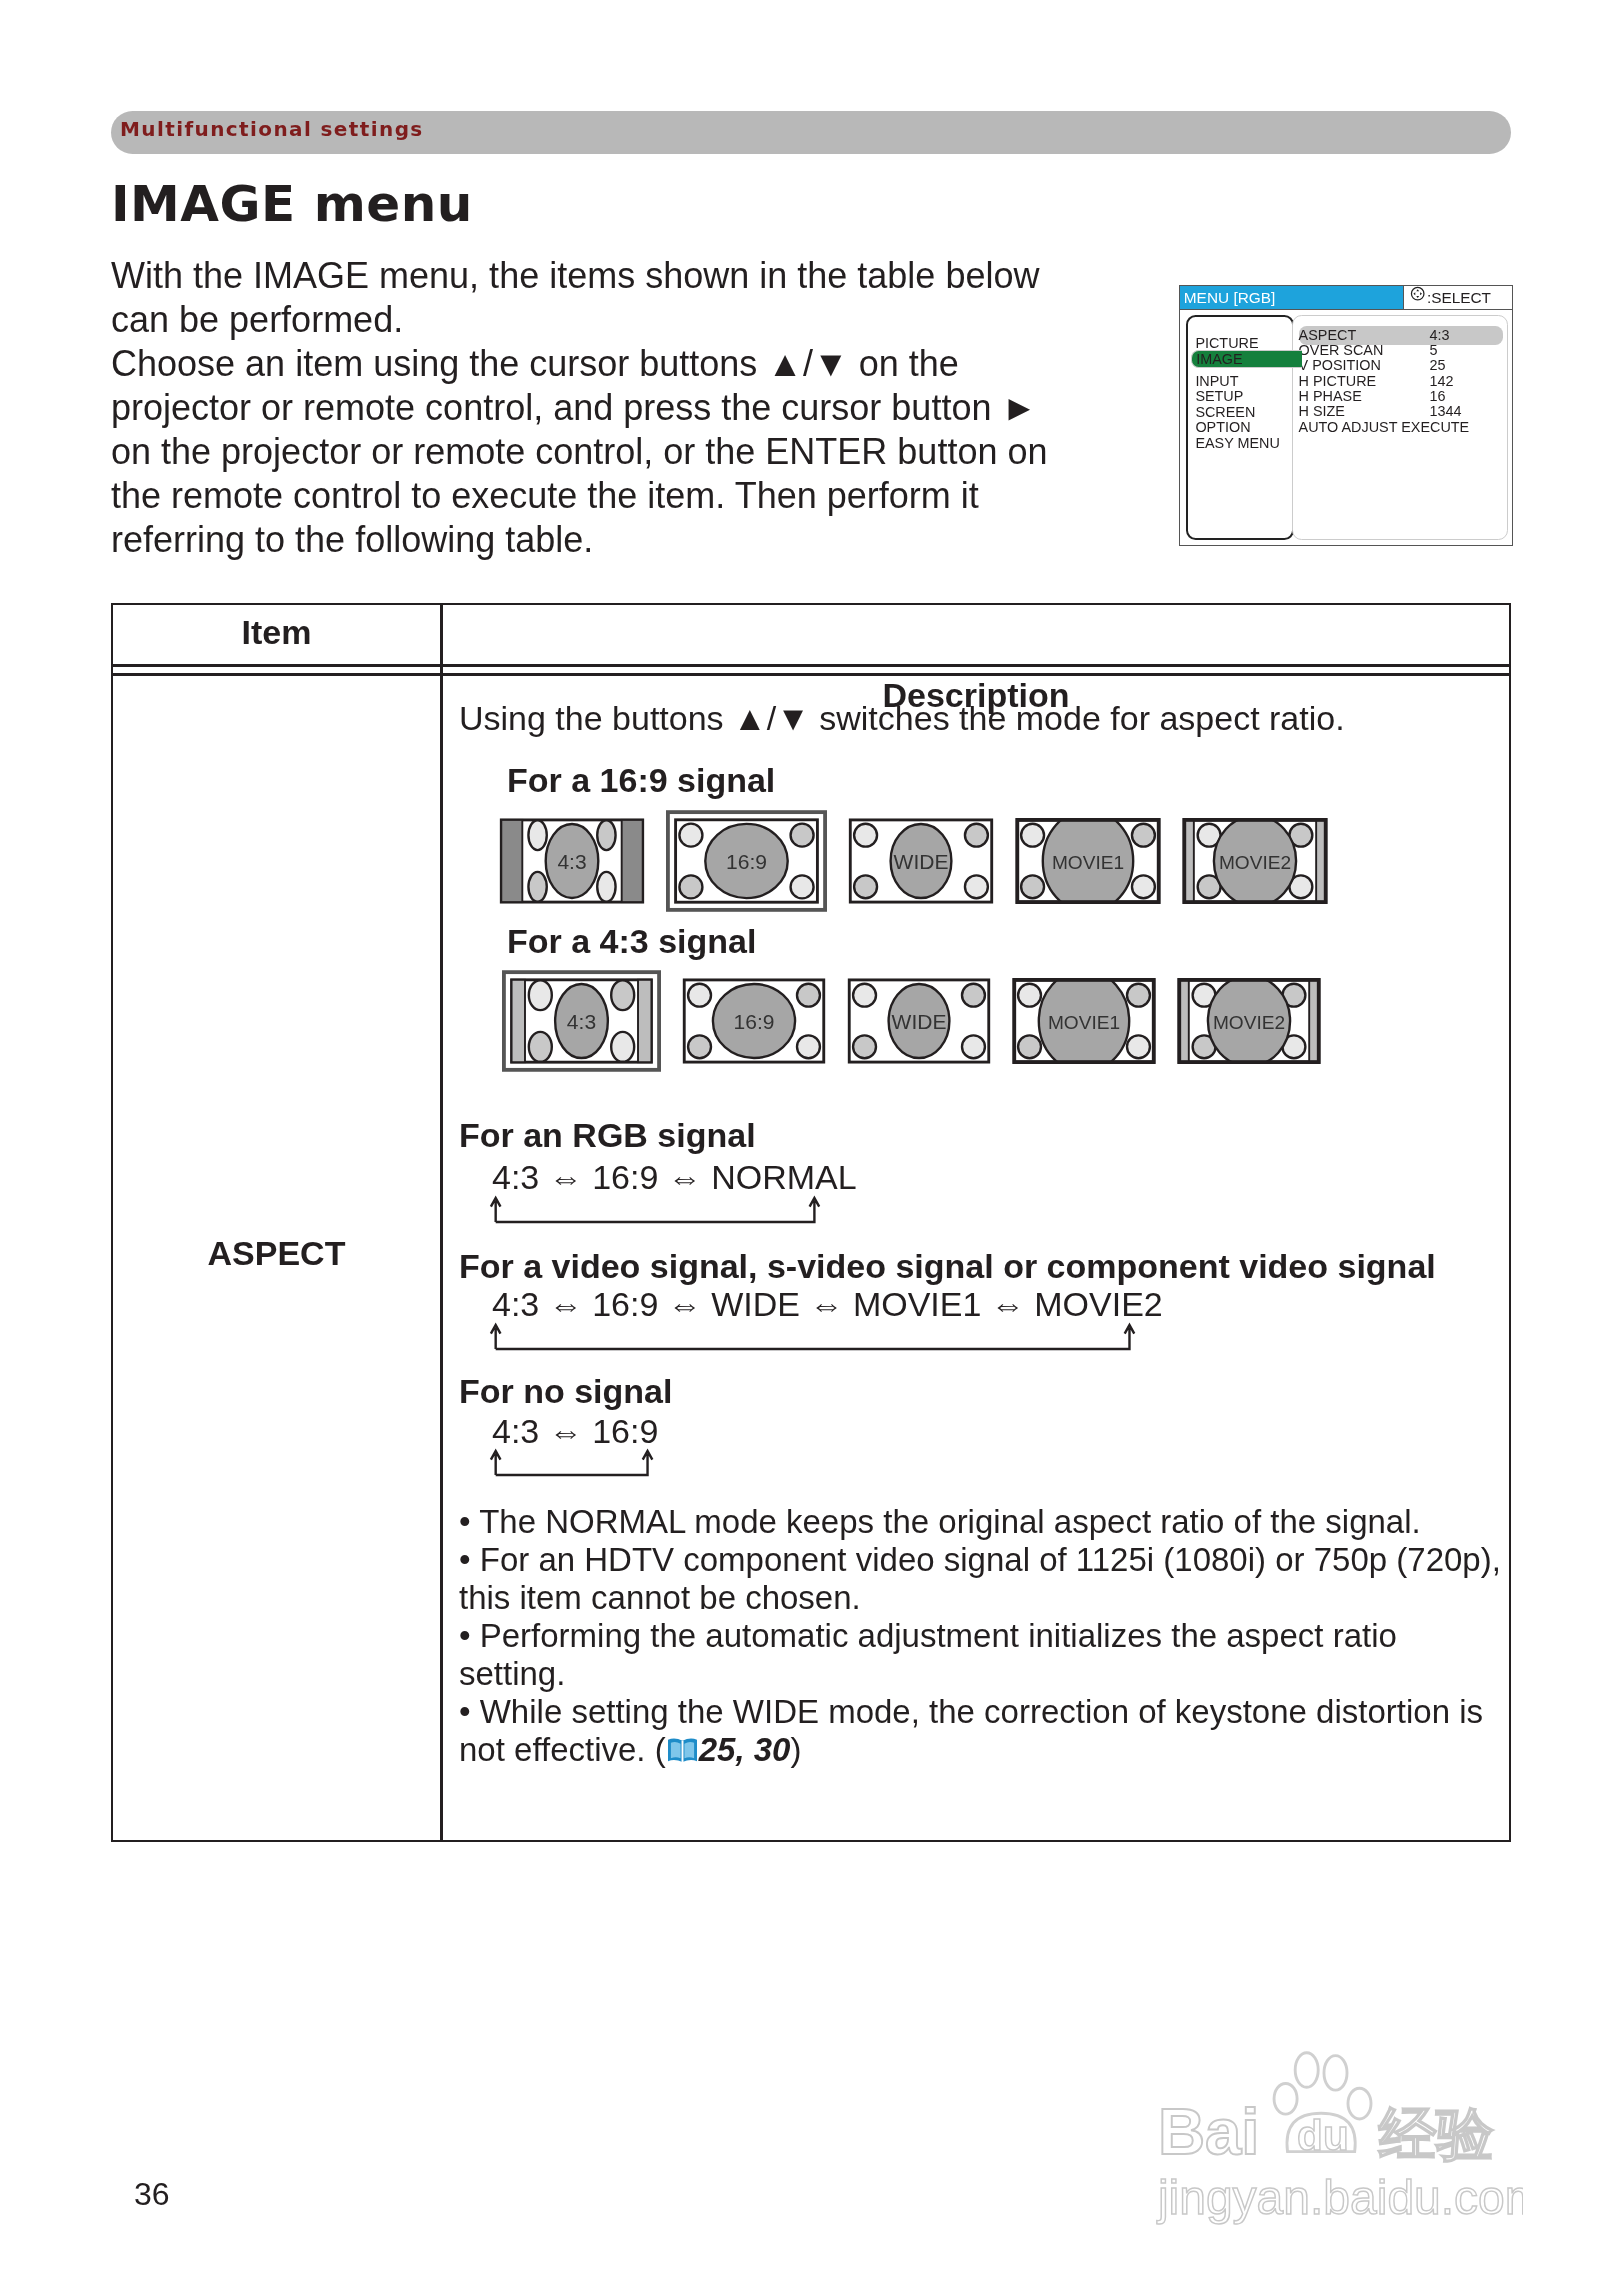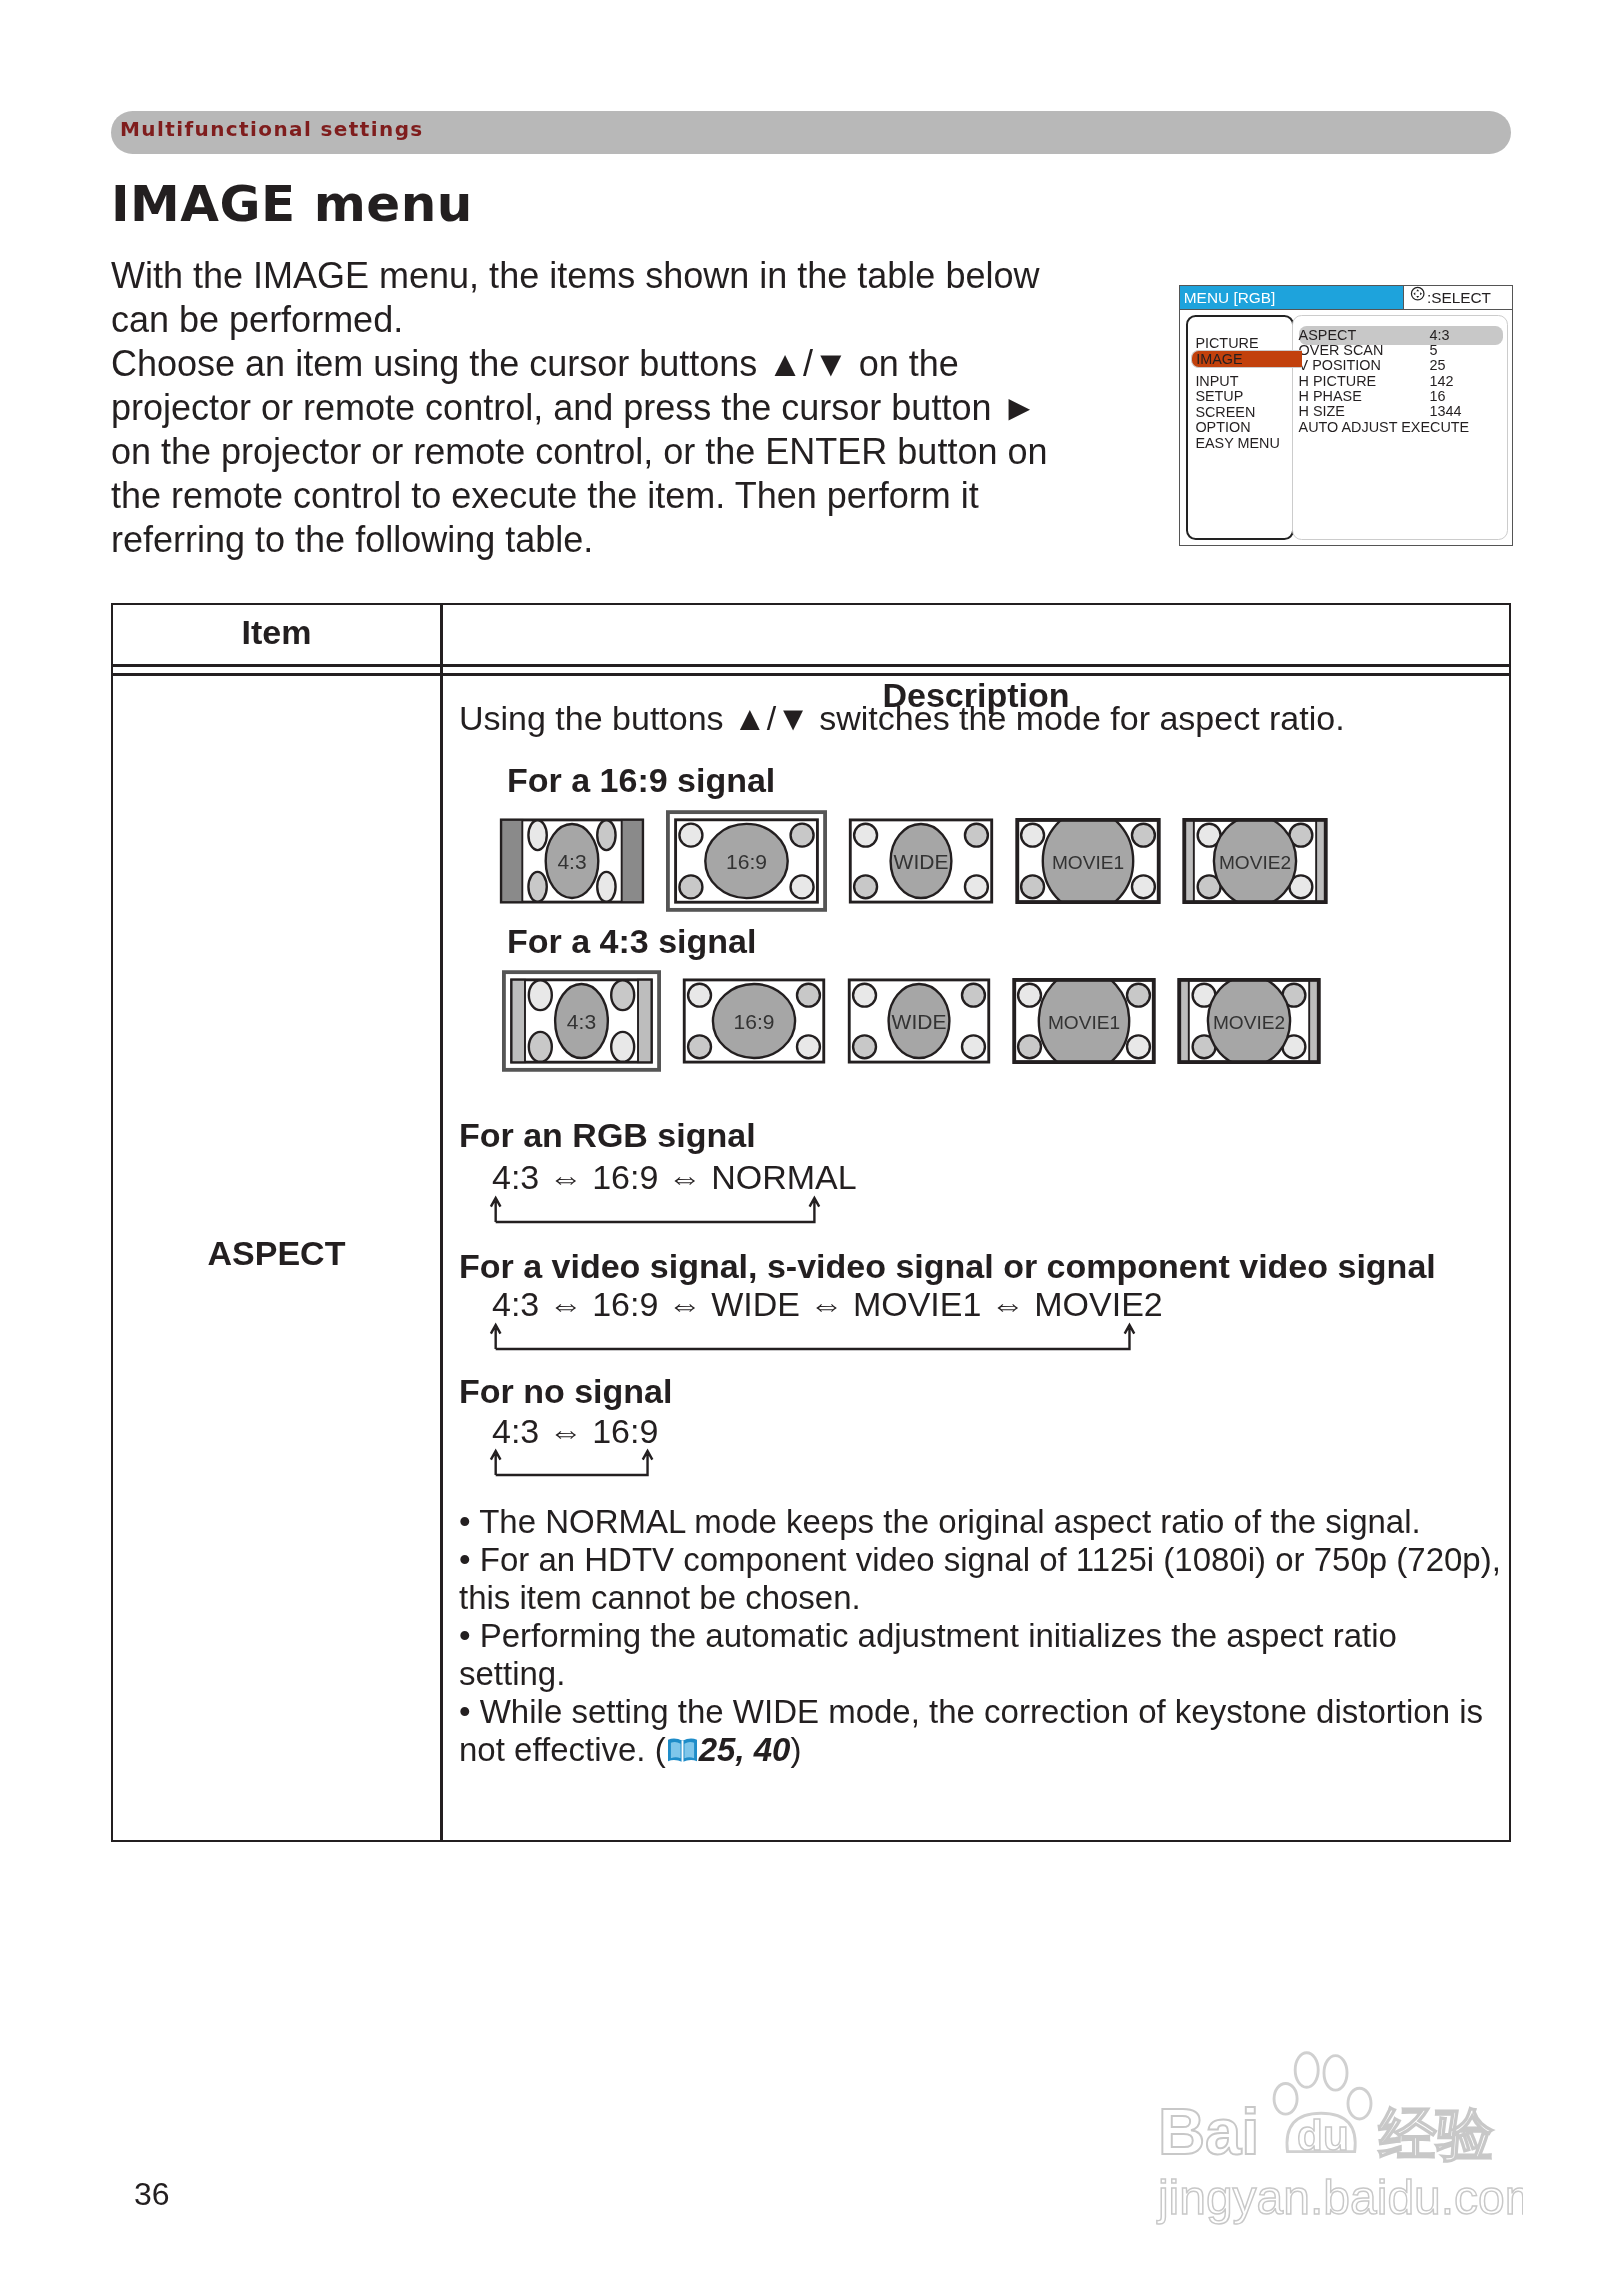--- a/index.html
+++ b/index.html
@@ -24,21 +24,21 @@
   .osd-title { flex: 0 0 219px; background: #1ea3dc; color: #fff; padding-left: 3.8px; line-height: 23px; }
   .osd-select { flex: 1; display: flex; padding-left: 5.8px; border-left: 1.9px solid #555; line-height: 23px; }
   .osd-select svg { margin-right: 1.9px; }
   .osd-body { position: absolute; left: 3.8px; top: 29px; right: 3.8px; bottom: 3.8px; }
   .osd-left { position: absolute; left: 1.9px; top: 0; width: 104px; height: 221px; border: 2.9px solid #222;
               border-radius: 9.6px; background: #fff; }
   .osd-right { position: absolute; left: 108px; top: 0; right: 0; height: 223px; border: 1.9px solid #ccc;
                border-radius: 9.6px; background: #fff; }
   .osd-left .mi { position: absolute; left: 7.7px; font-size: 14.4px; margin-top: 8px; }
   .osd-left .mi.sel { left: 3.8px; width: 106px; padding-left: 3.8px; border: 1.9px solid #ccc; border-right: none;
-                      border-radius: 7.7px 0 0 7.7px; background: #c2410c; z-index: 2; }
+                      border-radius: 7.7px 0 0 7.7px; background: #15803d; z-index: 2; }
   .osd-right .ri { position: absolute; left: 5.8px; right: 3.8px; font-size: 14.4px; height: 19px; line-height: 19px; }
   .osd-right .ri.sel { background: #c8c8c8; border-radius: 7.7px; }
   .osd-right .ri .v { position: absolute; left: 131px; }
 
   
   .tbl { position: absolute; left: 111px; top: 603px; width: 1400px; height: 1239px; border: 2.9px solid #231f20; box-sizing: border-box; }
   .tbl .vline { position: absolute; left: 327px; top: 0; bottom: 0; width: 2.9px; background: #231f20; }
   .tbl .hline1 { position: absolute; left: 0; right: 0; top: 59px; height: 2.9px; background: #231f20; }
   .tbl .hline2 { position: absolute; left: 0; right: 0; top: 68px; height: 2.9px; background: #231f20; }
   .th { position: absolute; top: 7.7px; font-size: 34px; font-weight: bold; text-align: center; }
@@ -294,21 +294,21 @@
 
     <div class="notes">
       <p class="n">• The NORMAL mode keeps the original aspect ratio of the signal.</p>
       <p class="n">• For an HDTV component video signal of 1125i (1080i) or 750p (720p), this item cannot be chosen.</p>
       <p class="n">• Performing the automatic adjustment initializes the aspect ratio setting.</p>
       <p class="n">
         <span>• While setting the WIDE mode, the correction of keystone distortion is not effective. (</span><svg class="book" width="33" height="29" viewBox="0 0 34 30">
             <path d="M2 4 Q9 1 17 5 Q25 1 32 4 V26 Q25 23 17 27 Q9 23 2 26Z" fill="#1e8cc8"></path>
             <path d="M17 5 V27" stroke="#fff" stroke-width="2"></path>
             <path d="M5 7 Q10 5 15 8 V23 Q10 21 5 23Z M29 7 Q24 5 19 8 V23 Q24 21 29 23Z" fill="#7fc6ea"></path>
-          </svg><a class="ref">25, 40</a><span>)</span>
+          </svg><a class="ref">25, 30</a><span>)</span>
       </p>
     </div>
   </div>
 </div>
 
 <div class="page-num">36</div>
 
 <svg class="wm" width="375" height="192" viewBox="0 0 390 200">
   <g fill="none" stroke="#d0d0d0" stroke-width="3">
     <ellipse cx="165" cy="25" rx="12" ry="18"></ellipse>

